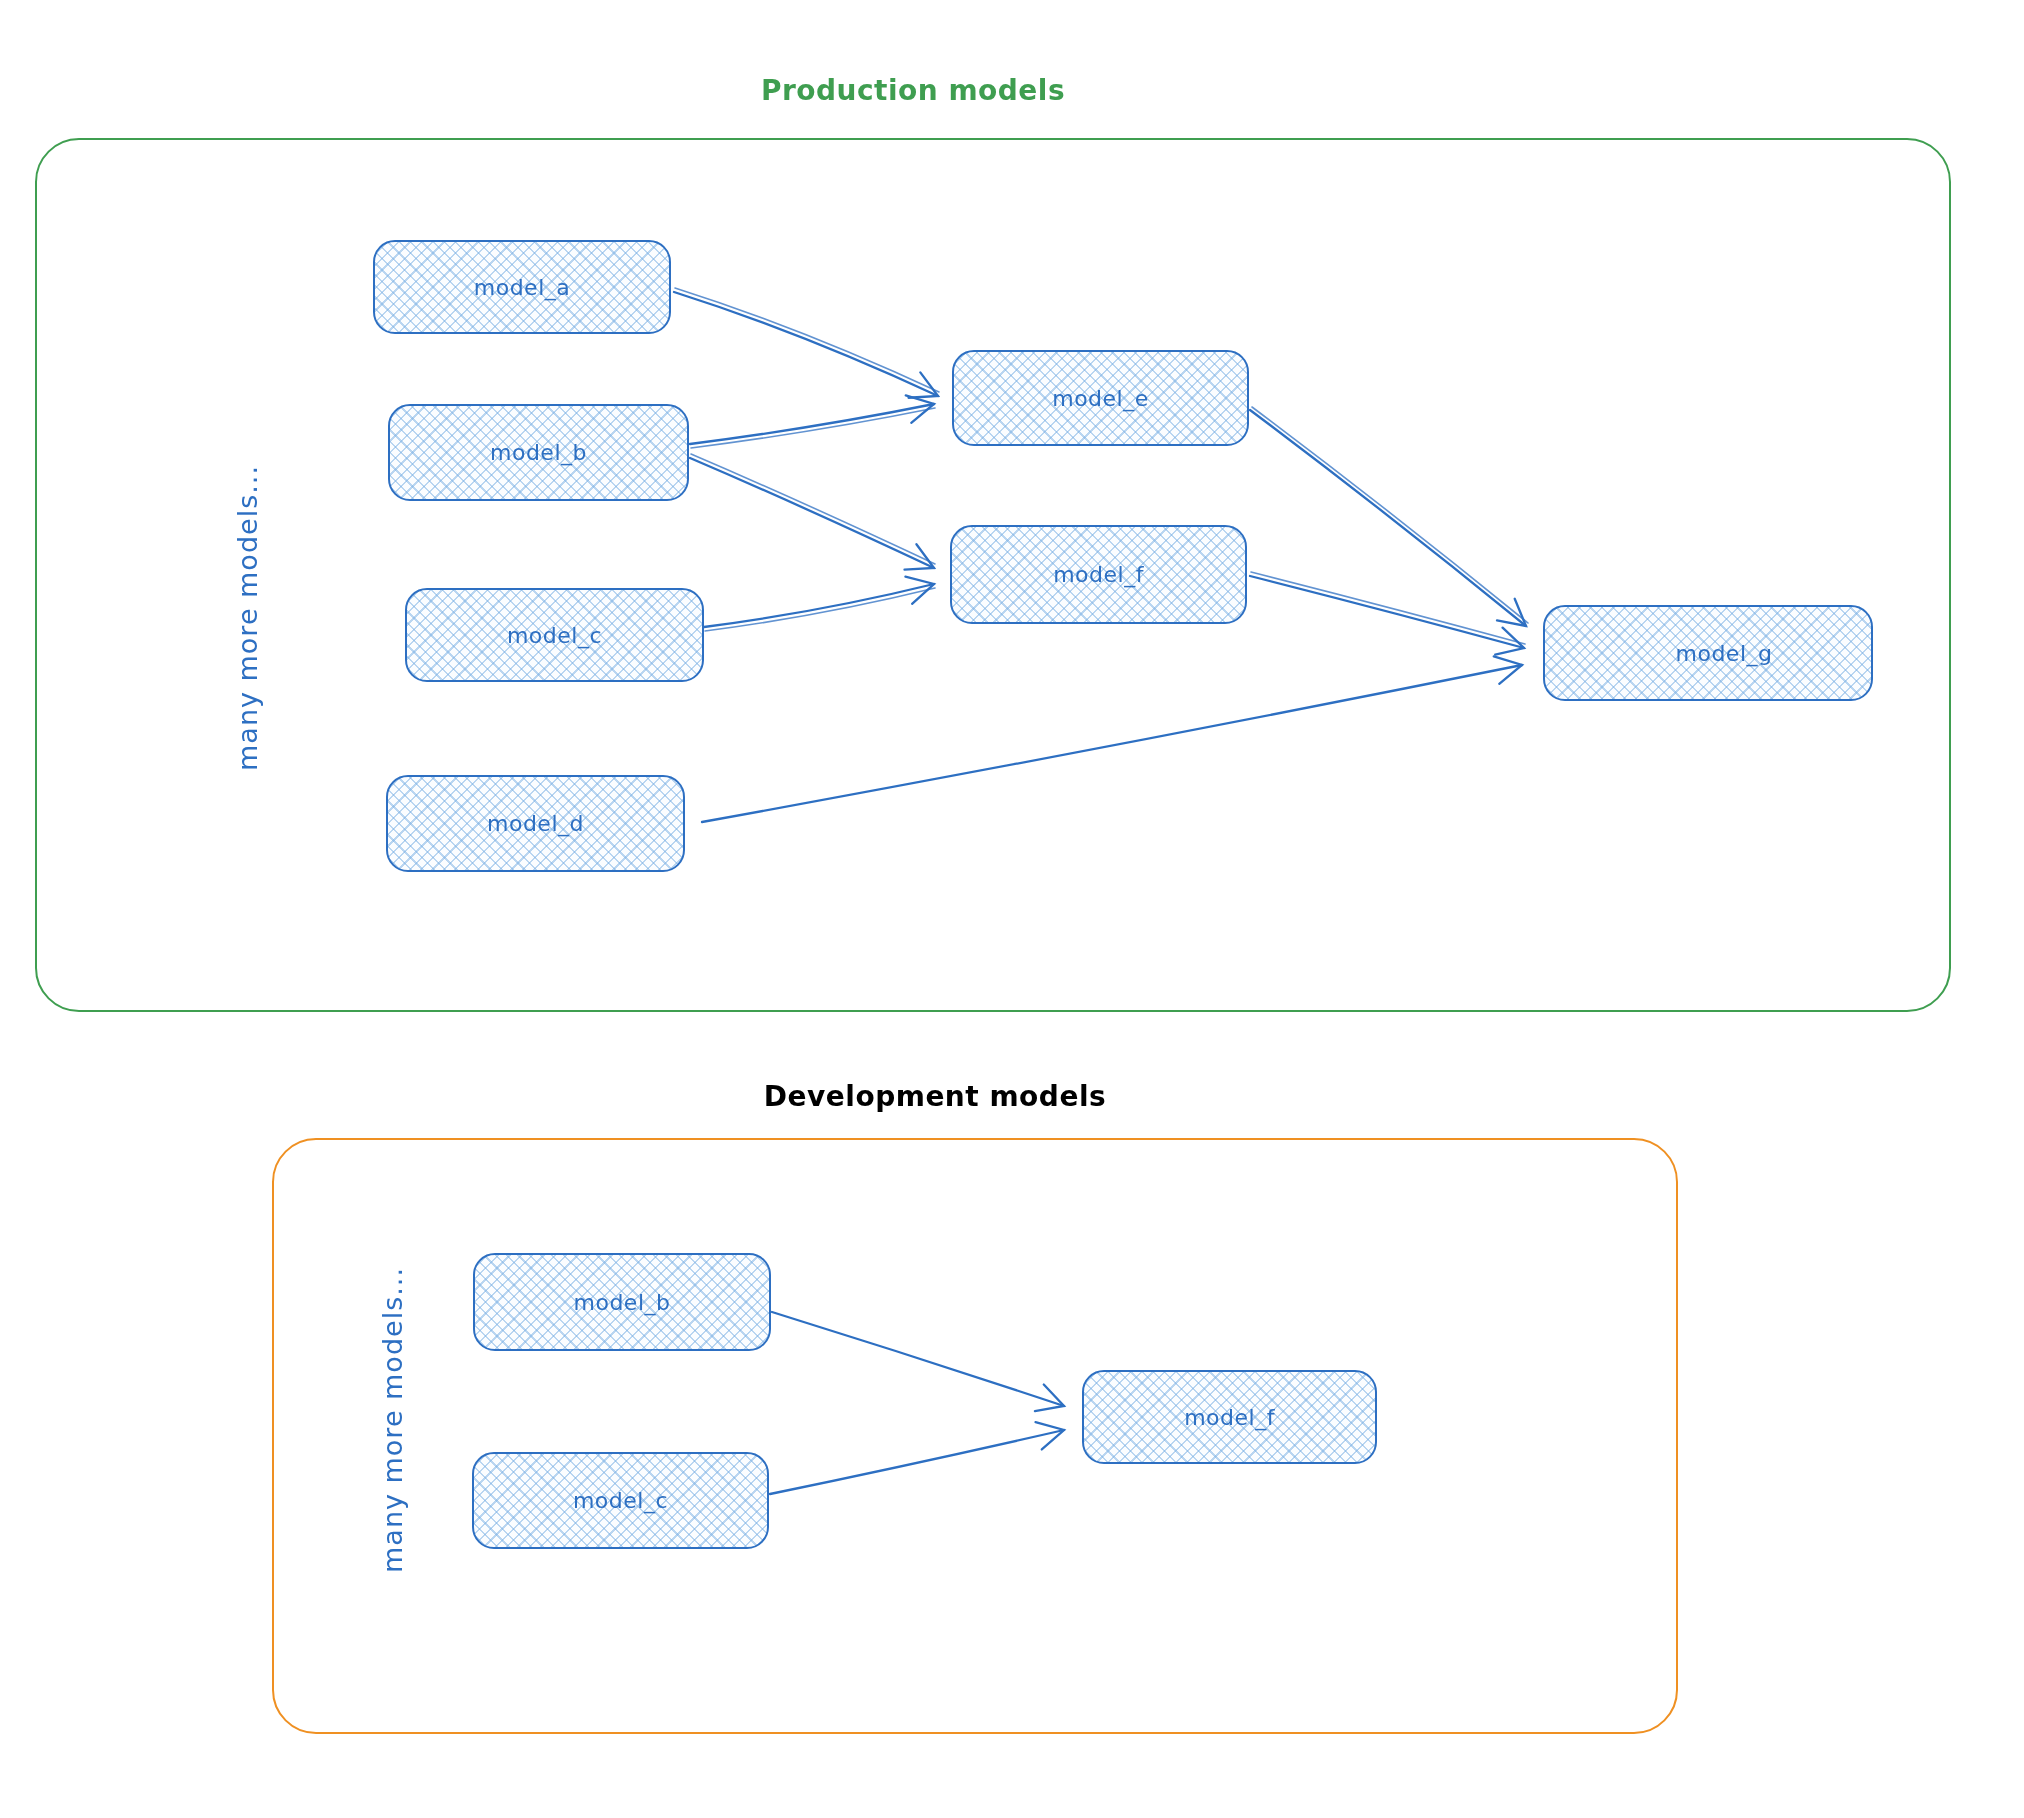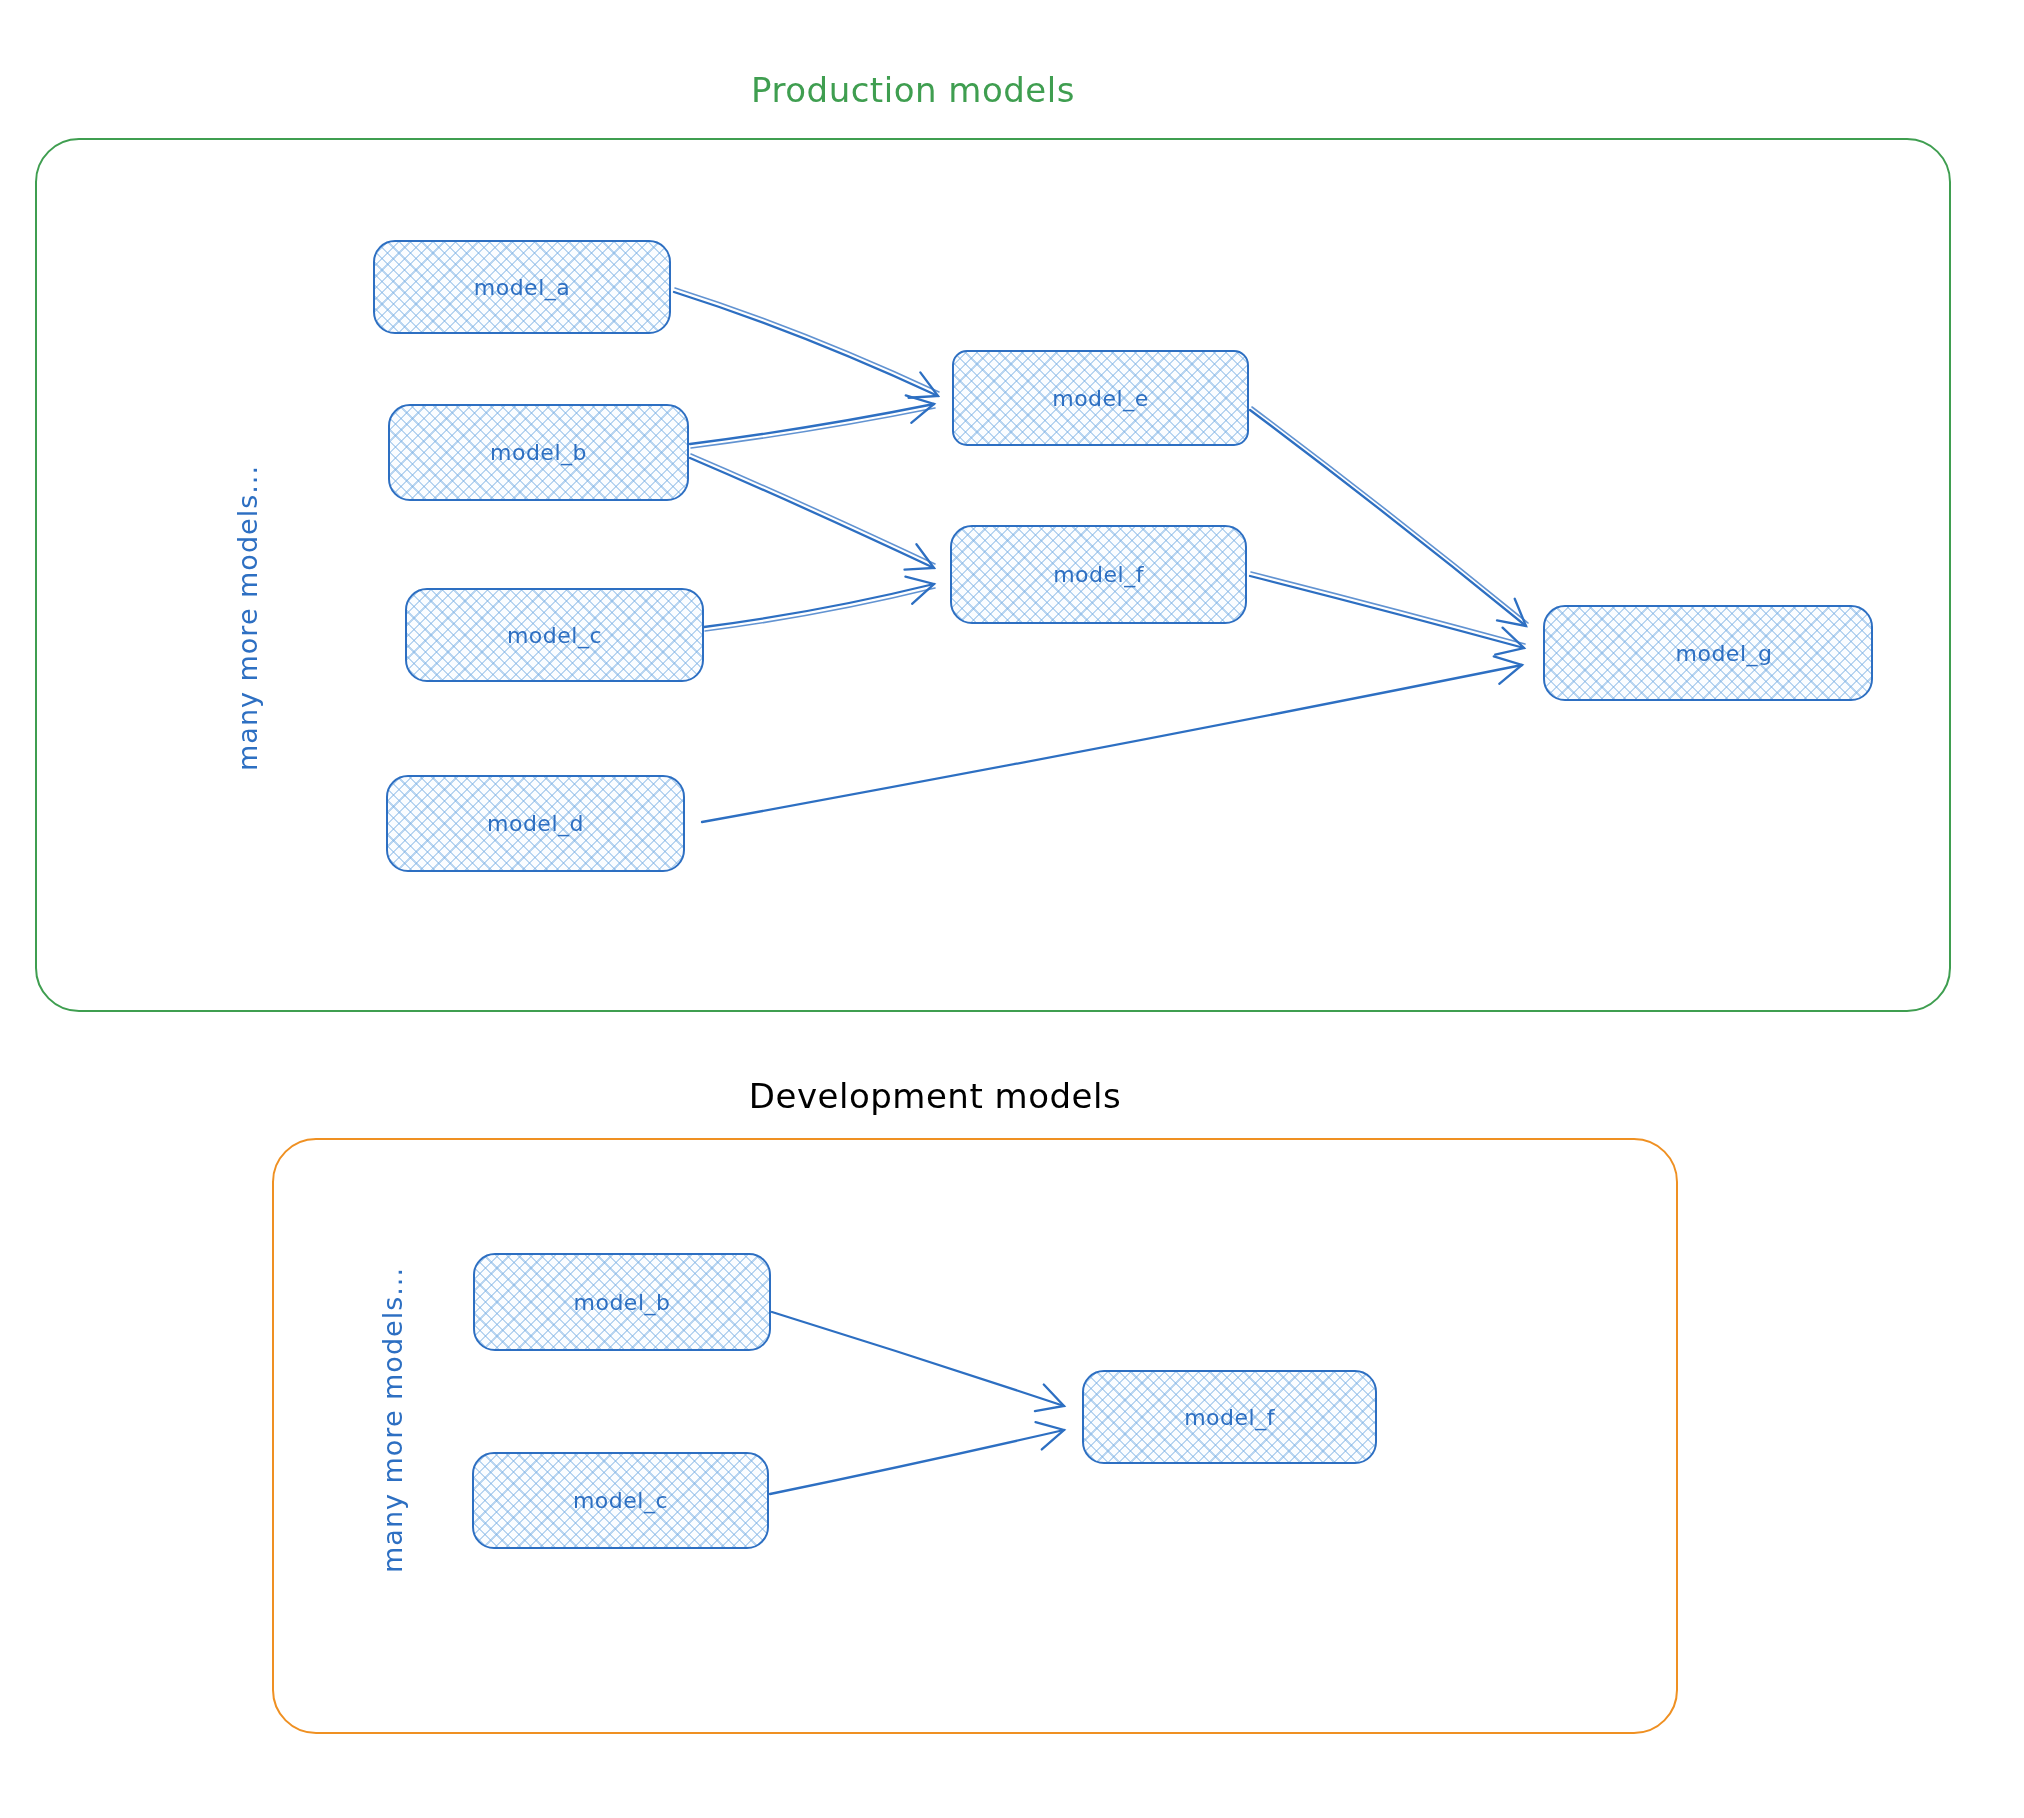--- a/index.html
+++ b/index.html
@@ -4,21 +4,21 @@
 <style>
   html,body{margin:0;padding:0;background:#ffffff;}
   body{position:relative;width:2024px;height:1818px;font-family:"DejaVu Sans",sans-serif;overflow:hidden;}
 
   
   .frame{position:absolute;border-radius:44px;background:transparent;}
   .frame.production{left:35px;top:138px;width:1912px;height:870px;border:2.5px solid #3f9e50;}
   .frame.development{left:272px;top:1138px;width:1402px;height:592px;border:2.5px solid #ef9022;}
 
   
-  .section-title{position:absolute;transform:translate(-50%,-50%);font-size:34px;letter-spacing:.5px;white-space:nowrap;}
+  .section-title{position:absolute;transform:translate(-50%,-50%);font-size:28px;letter-spacing:.5px;white-space:nowrap;font-weight:bold;}
   .title-production{left:913px;top:90px;color:#3f9e50;}
   .title-development{left:935px;top:1096px;color:#000000;}
 
   
   .side-label{position:absolute;transform:translate(-50%,-50%) rotate(-90deg);white-space:nowrap;color:#2d6fc2;font-size:27px;letter-spacing:1px;}
   .side-prod{left:247px;top:618px;}
   .side-dev{left:392px;top:1420px;}
 
   
   .node{position:absolute;border:2.5px solid #2d6fc2;border-radius:22px;
@@ -28,21 +28,21 @@
       repeating-linear-gradient(135deg, rgba(121,175,227,.50) 0px, rgba(121,175,227,.50) 1.6px, transparent 1.6px, transparent 8px),
       #fbfdff;
   }
   .node-label{color:#2d6fc2;font-size:22px;letter-spacing:.5px;}
 
   
   #n-prod-a{left:373px;top:240px;width:294px;height:90px;}
   #n-prod-b{left:388px;top:404px;width:297px;height:93px;}
   #n-prod-c{left:405px;top:588px;width:295px;height:90px;}
   #n-prod-d{left:386px;top:775px;width:295px;height:93px;}
-  #n-prod-e{left:952px;top:350px;width:293px;height:92px;border-radius:15px;}
+  #n-prod-e{left:952px;top:350px;width:293px;height:92px;}
   #n-prod-f{left:950px;top:525px;width:293px;height:95px;}
   #n-prod-g{left:1543px;top:605px;width:294px;height:92px;padding-left:32px;}
   
   #n-dev-b{left:473px;top:1253px;width:294px;height:94px;}
   #n-dev-c{left:472px;top:1452px;width:293px;height:93px;}
   #n-dev-f{left:1082px;top:1370px;width:291px;height:90px;}
 
   svg.edges{position:absolute;left:0;top:0;pointer-events:none;}
   svg.edges path{fill:none;stroke:#2d6fc2;stroke-width:2.3px;stroke-linecap:round;}
   svg.edges path.ghost{stroke-width:1.6px;stroke-opacity:.75;}

